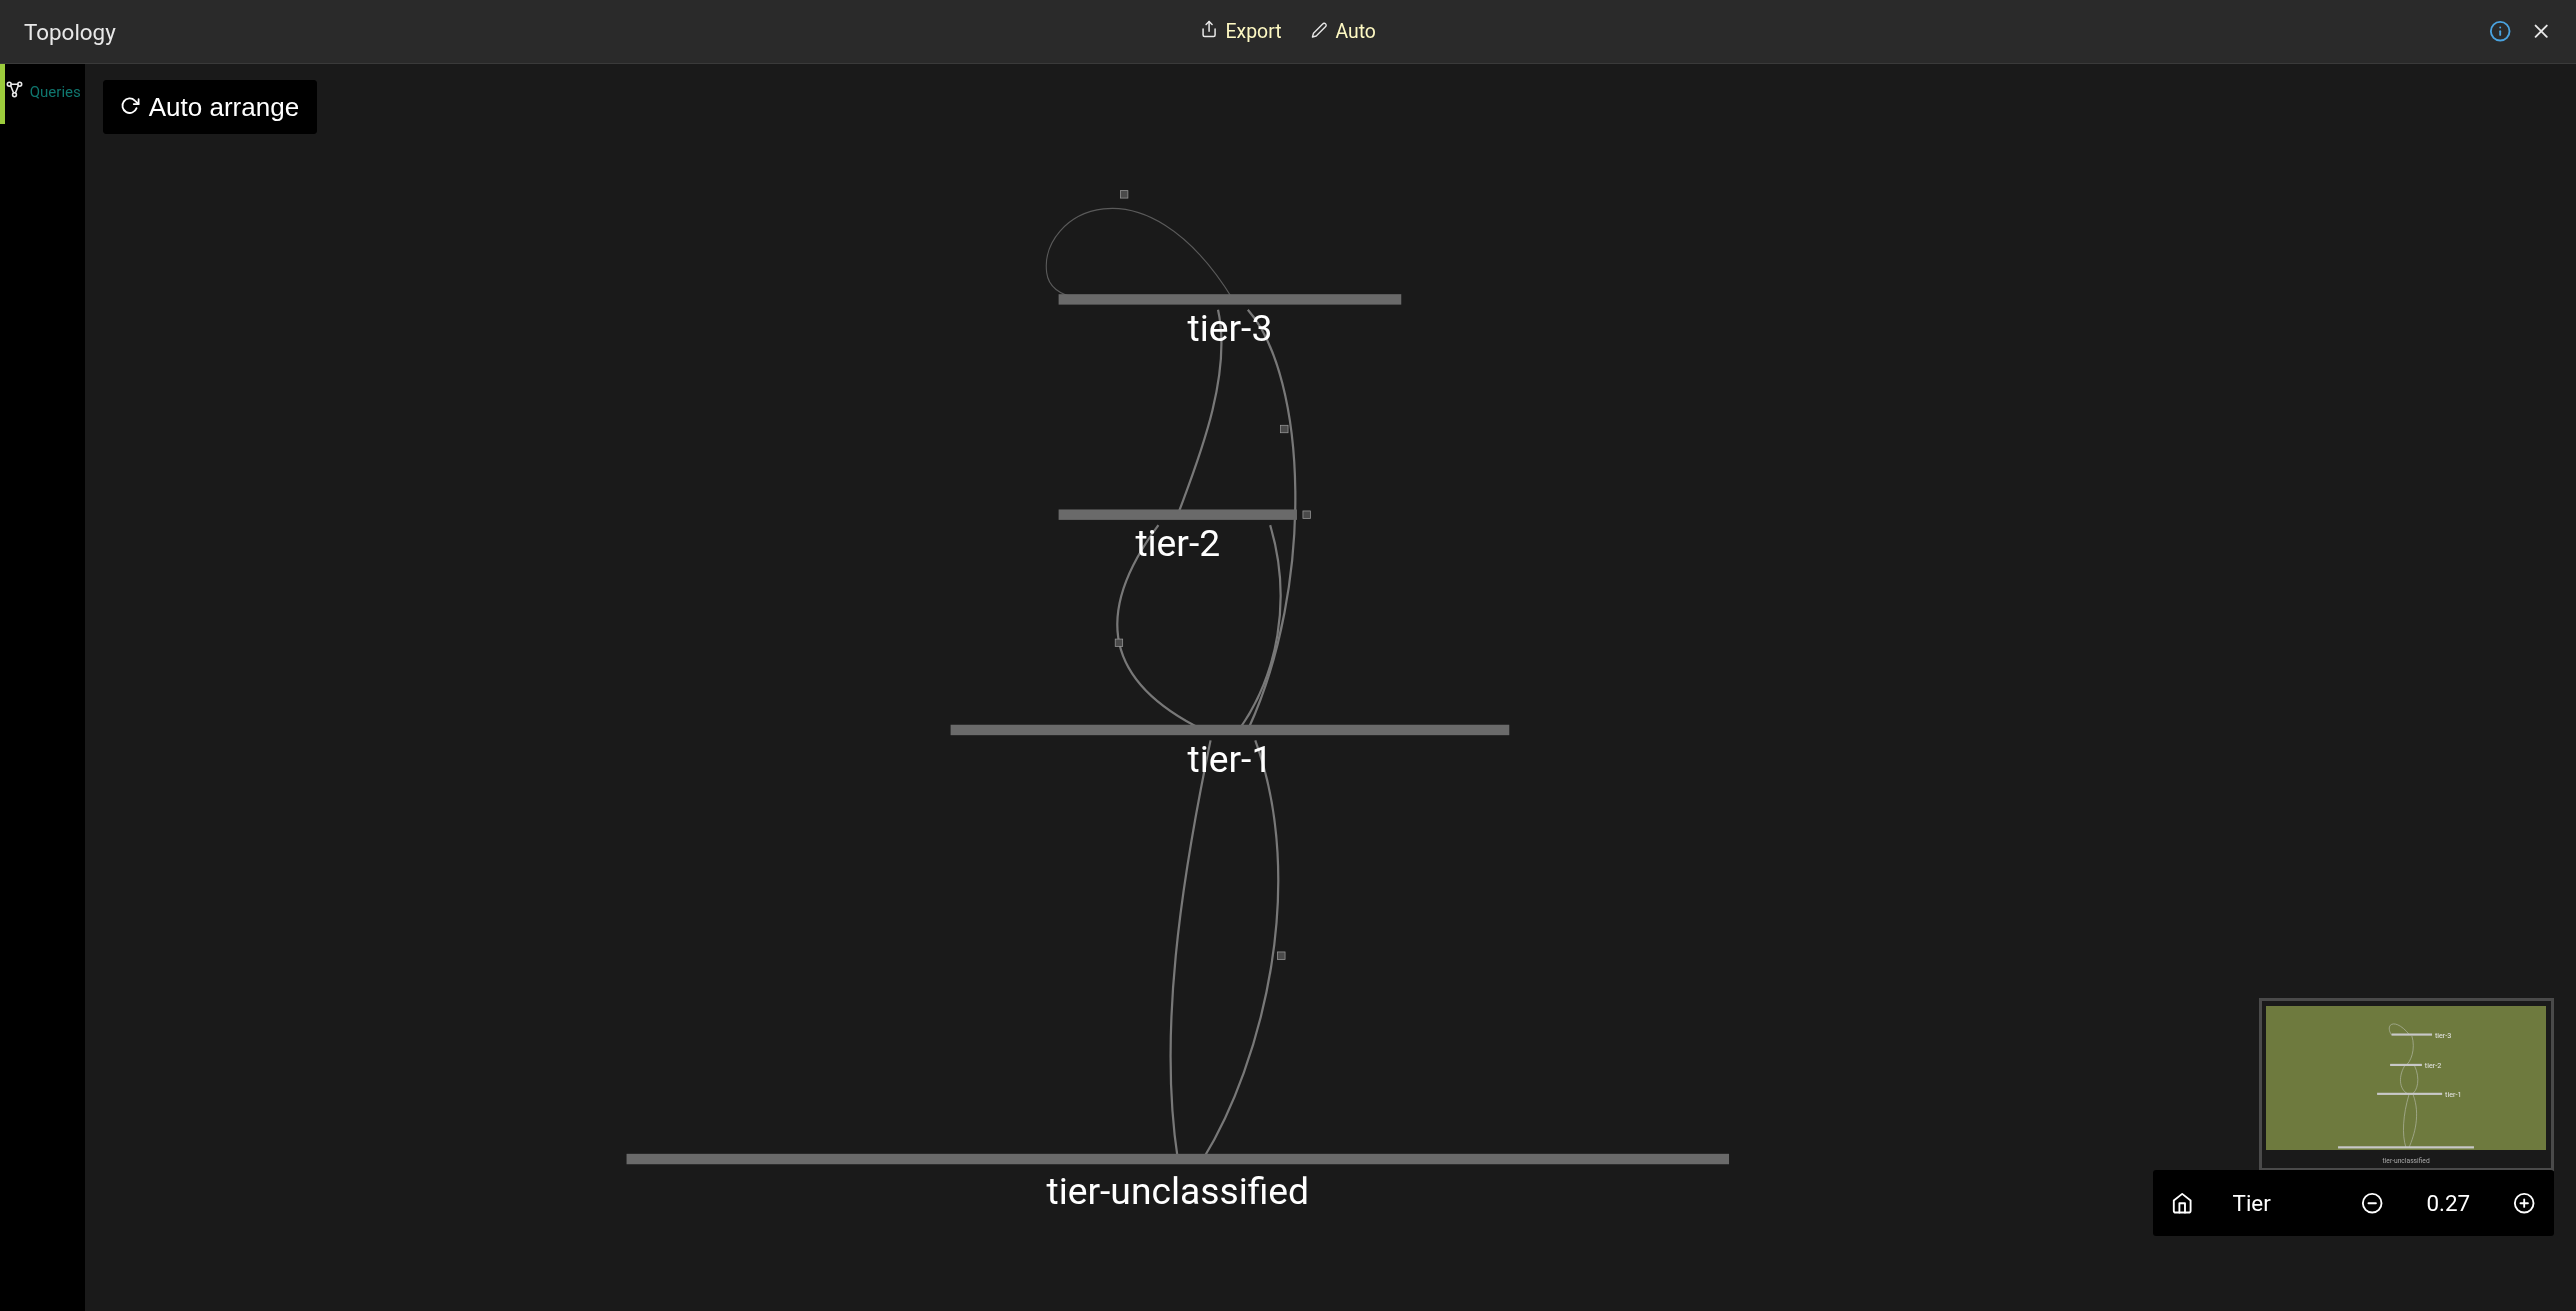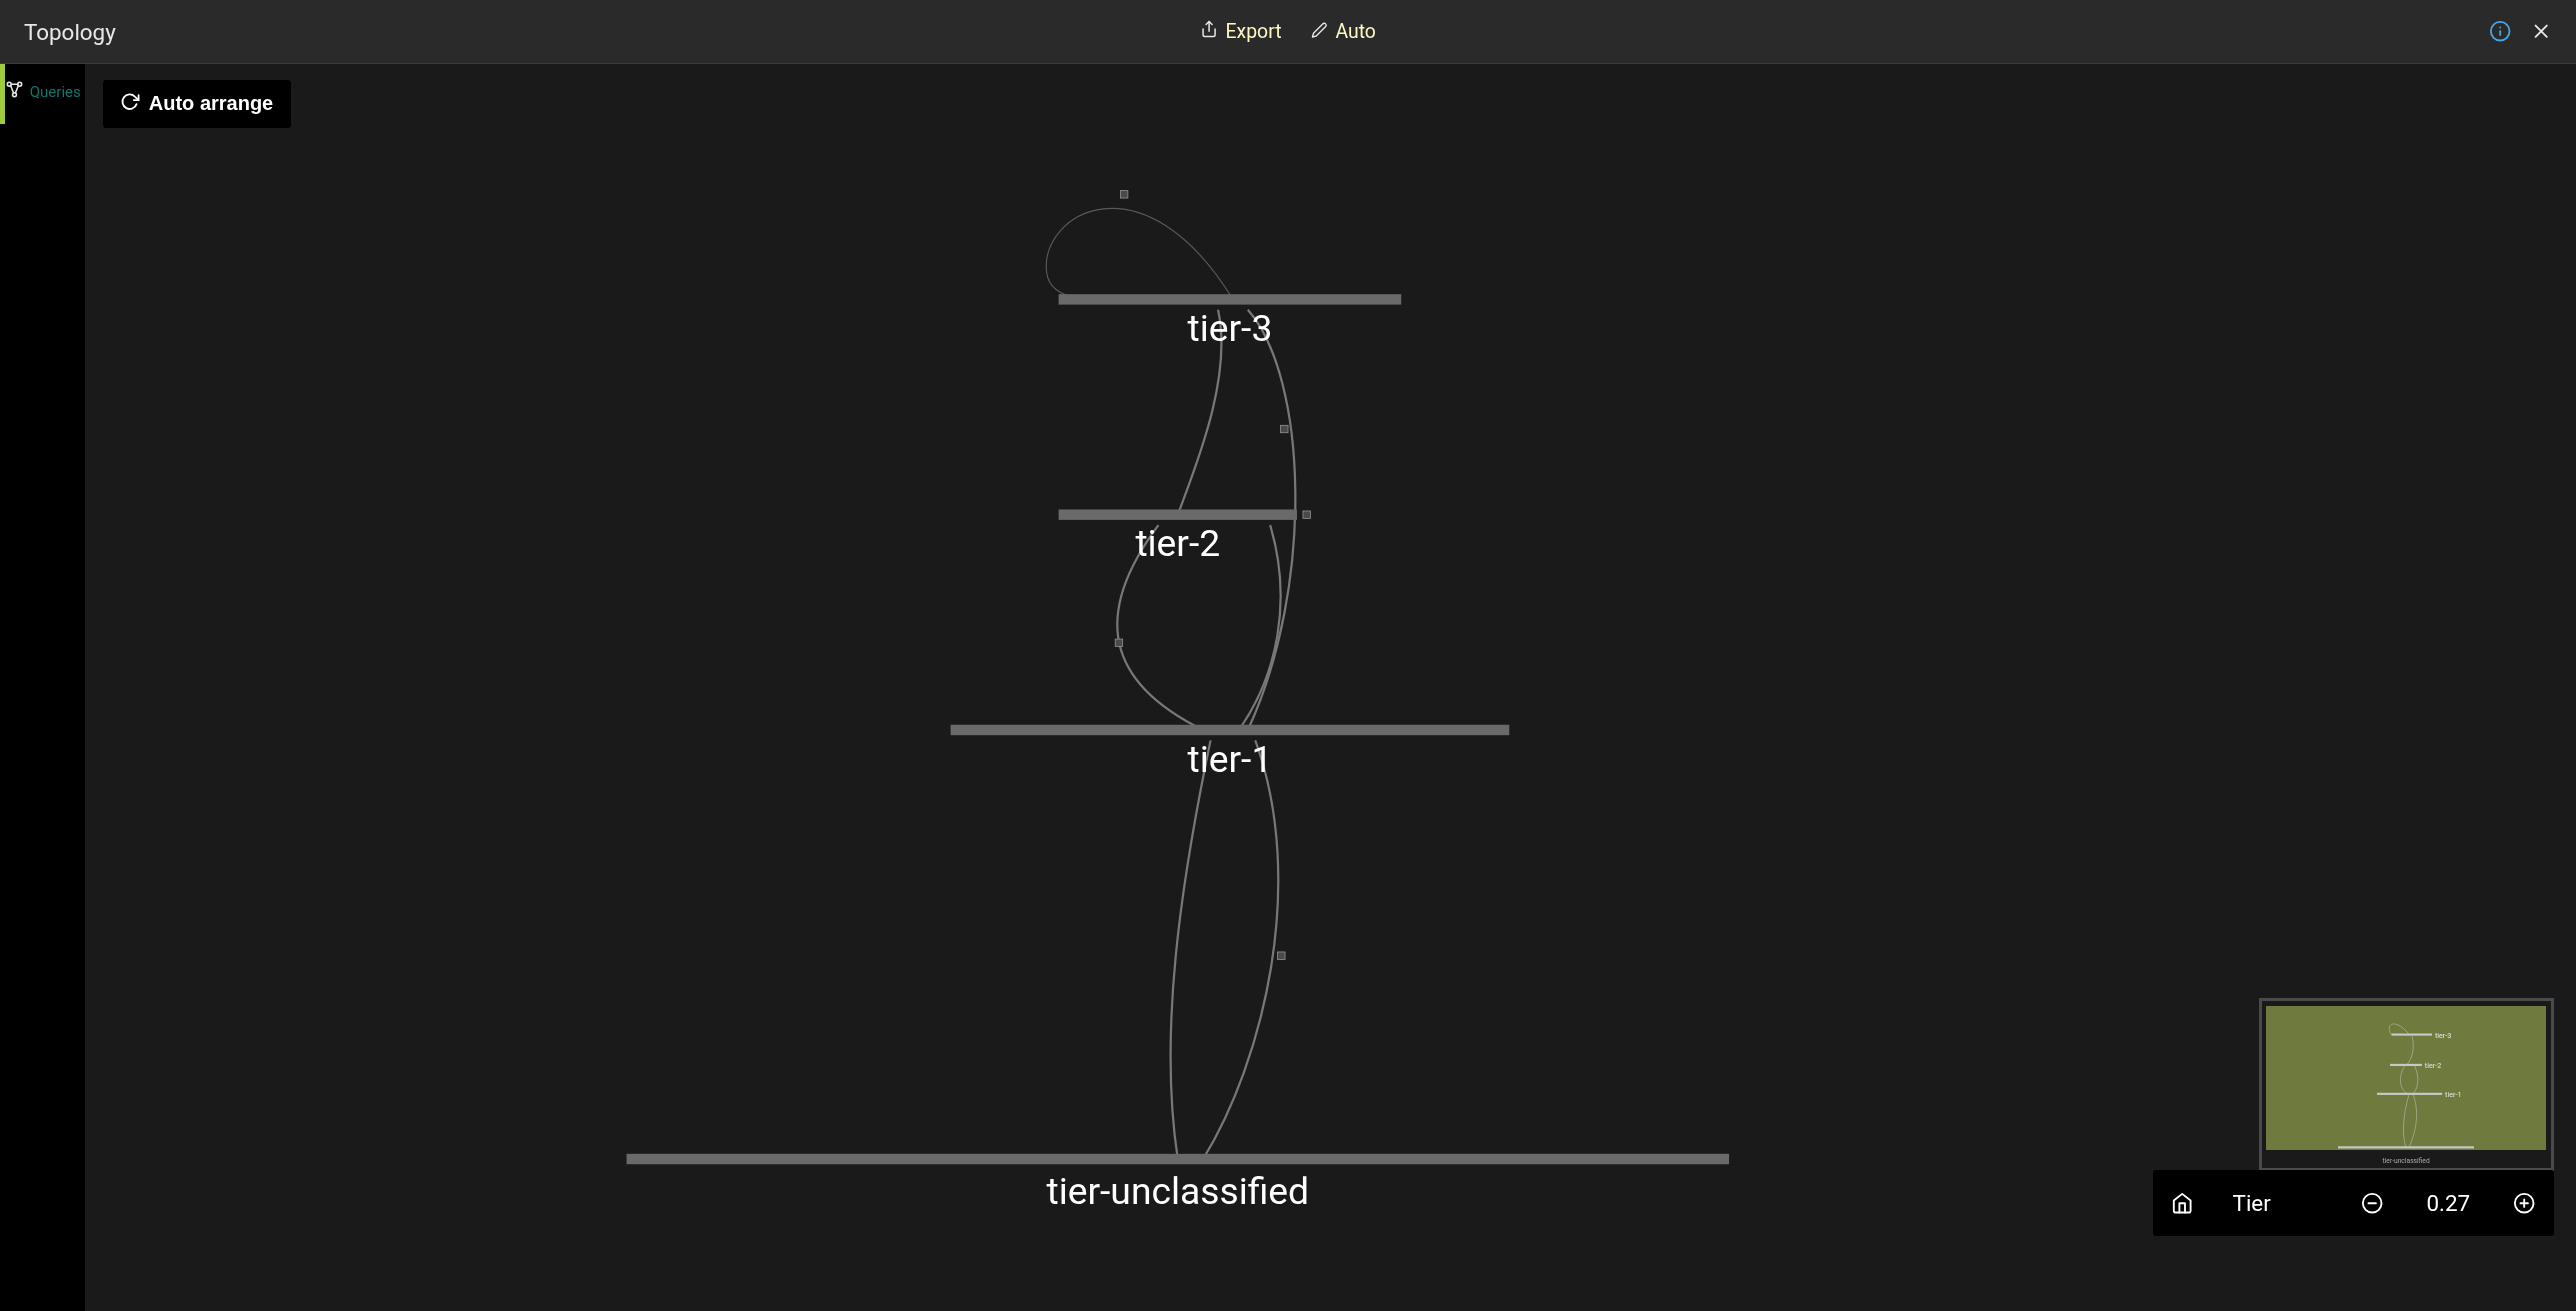--- a/index.html
+++ b/index.html
@@ -80,23 +80,23 @@
       position: absolute;
       left: 18px;
       top: 16.4px;
       background: #000;
       border: 0.7px solid #000;
       border-radius: 3px;
       padding: 10.4px 16.4px;
       display: inline-flex;
       align-items: center;
       gap: 9px;
-      font-size: 20px;
+      font-size: 26px;
       color: #fff;
-      font-weight: 700;
+      font-weight: 400;
       cursor: pointer;
     }
     .auto-arrange-btn svg { width: 19.4px; height: 19.4px; }
     
     
     .topo { position: absolute; inset: 0; width: 100%; height: 100%; }
     .tier-bar { fill: #6a6a6a; }
     .tier-label { fill: #fff; font-size: 50px; text-anchor: middle; font-weight: 400; }
     .edge { fill: none; stroke: #787878; stroke-width: 3; }
     .edge-thin { fill: none; stroke: #5a5a5a; stroke-width: 1.5; }

